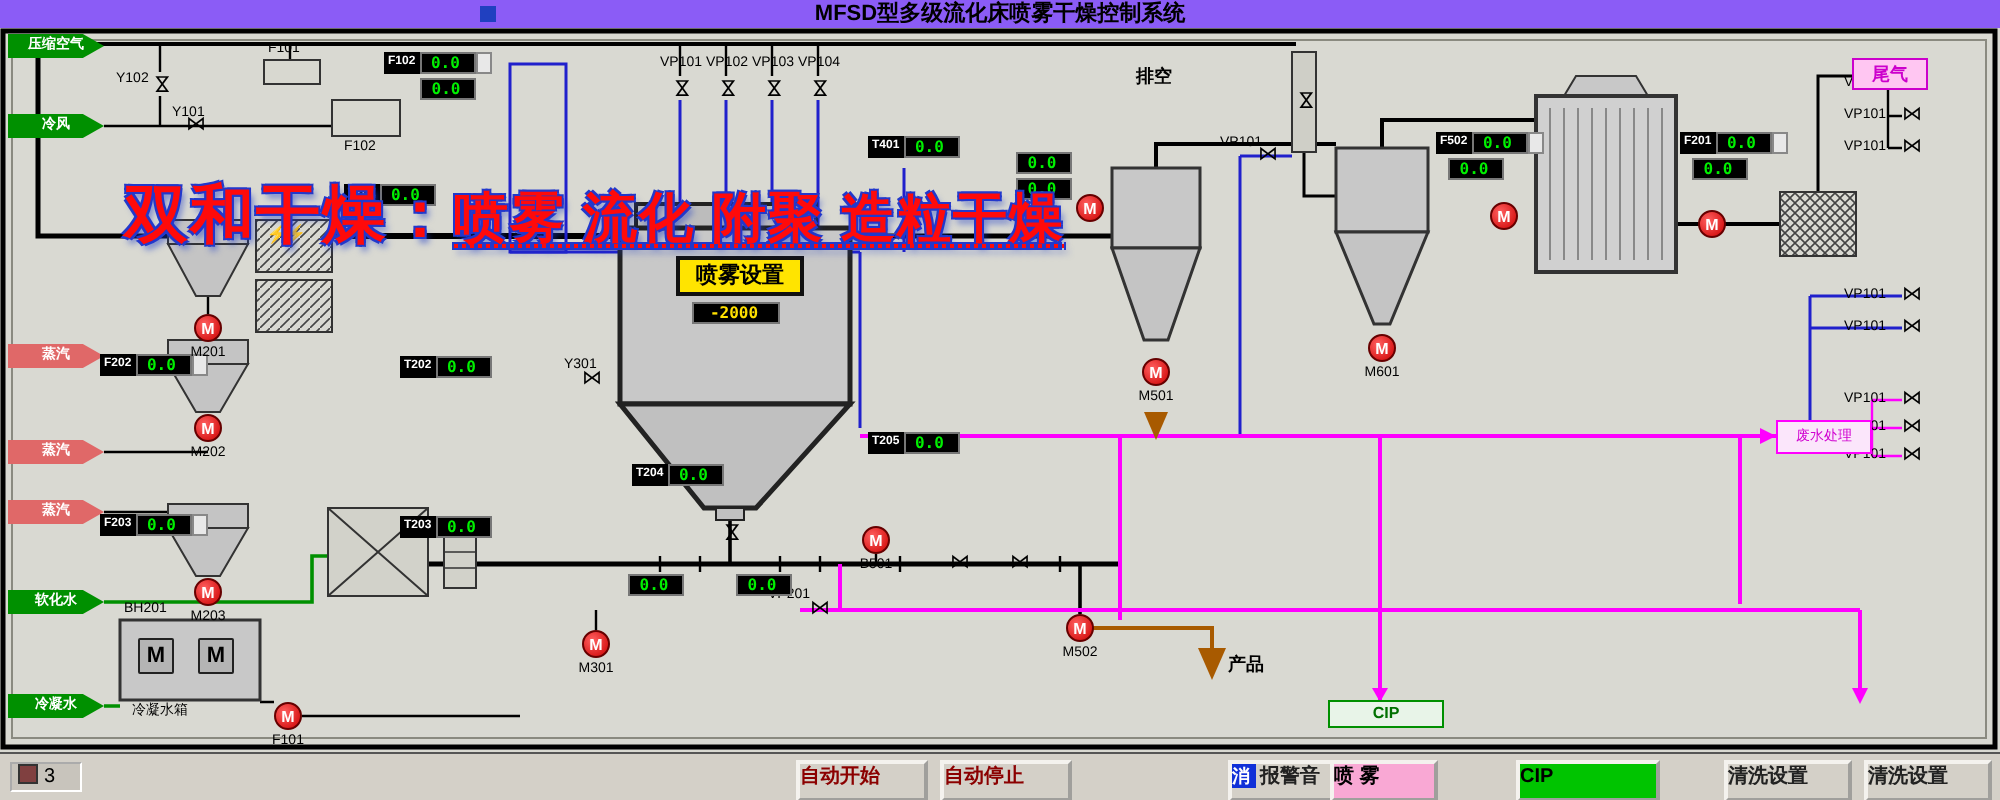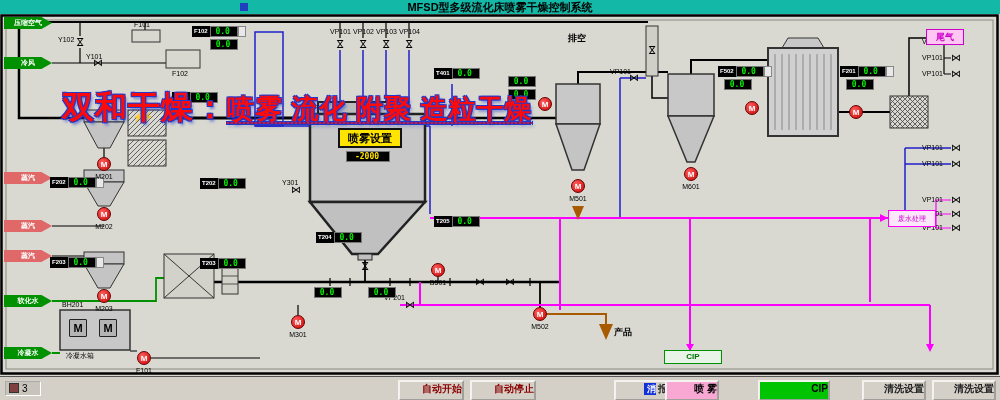--- a/index.html
+++ b/index.html
@@ -1,18 +1,18 @@
 <!DOCTYPE html>
 <html><head>
 <meta charset="utf-8">
 <style>
   html,body{margin:0;padding:0}
   .screen{position:relative;width:1000px;height:400px;background:#d4d0c8;font-family:"Liberation Sans",sans-serif;overflow:hidden;user-select:none}
   
-  .titlebar{position:absolute;left:0;top:0;width:1000px;height:14px;background:#14b8a6}
+  .titlebar{position:absolute;left:0;top:0;width:1000px;height:14px;background:#8b5cf6}
   .title{position:absolute;left:0;right:0;text-align:center;font-size:11px;font-weight:bold;line-height:14px;color:#000}
   .company{position:absolute;right:5px;top:0;font-size:9px;font-weight:bold;line-height:14px;color:#000}
   .titleicon{position:absolute;left:240px;top:3px;width:8px;height:8px;background:#2040c0}
   
   .diagram{position:absolute;top:14px;left:0;width:1000px;height:362px;background:#d9d9d2}
   .diagram svg{position:absolute;left:0;top:0}
   .overlay{position:absolute;left:0;top:0;width:1000px;height:362px}
   .lbl{position:absolute;font-size:7px;line-height:8px;white-space:nowrap;color:#000;z-index:5}
   .lbl.big{font-size:9px;font-weight:bold}
   .lbl.bolt{font-size:9px;letter-spacing:-2px}
@@ -33,21 +33,21 @@
   .wm2{font-size:27px;letter-spacing:1px;text-decoration:underline dotted 2px;text-underline-offset:4px}
   .estop{position:absolute;left:338px;top:114px;width:64px;height:20px;background:#ffe400;border:2px solid #111;box-sizing:border-box;font-size:11px;font-weight:bold;text-align:center;line-height:16px;z-index:6;color:#000}
   .tailgas{position:absolute;left:926px;top:15px;width:38px;height:16px;background:#ffc6f2;border:1px solid #cc00cc;color:#cc00cc;font-size:9px;font-weight:bold;text-align:center;line-height:14px;box-sizing:border-box;z-index:5}
   .wastebox{position:absolute;left:888px;top:196px;width:48px;height:17px;border:1px solid #ff00ff;background:#fbe6fb;color:#d000d0;font-size:7px;text-align:center;line-height:15px;box-sizing:border-box;z-index:5}
   .cipbox{position:absolute;left:664px;top:336px;width:58px;height:14px;border:1px solid #009000;background:#e8f4e8;color:#007000;font-size:8px;font-weight:bold;text-align:center;line-height:12px;box-sizing:border-box;z-index:5}
   
   .bottombar{position:absolute;left:0;top:376px;width:1000px;height:24px;background:#d4d0c8;border-top:1px solid #555}
   .counterbox{position:absolute;left:5px;top:4px;width:36px;height:15px;border:1px inset #fff;background:#c8c4bc;font-size:10px;line-height:13px;padding-left:3px;box-sizing:border-box;color:#000}
   .led{display:inline-block;width:8px;height:8px;background:#804040;border:1px solid #333;margin-right:3px;vertical-align:-1px}
   .statusbox{position:absolute;left:48px;top:3px;width:348px;height:17px;background:#0000a8;border:1px solid #000;color:#00e800;font-size:11px;font-weight:bold;text-align:center;line-height:15px;box-sizing:border-box}
-  .btn{position:absolute;top:3px;height:21px;background:#d4d0c8;border:2px outset #f4f2ee;font-size:10px;font-weight:bold;text-align:right;line-height:13px;box-sizing:border-box;color:#222;cursor:pointer;white-space:nowrap}
+  .btn{position:absolute;top:3px;height:21px;background:#d4d0c8;border:2px outset #f4f2ee;font-size:10px;font-weight:bold;text-align:left;line-height:13px;box-sizing:border-box;color:#222;cursor:pointer;white-space:nowrap}
   #btn-auto-start{left:398px;width:66px;color:#8b0000}
   #btn-auto-stop{left:470px;width:66px;color:#8b0000}
   #btn-mute{left:614px;width:76px}
   .mutechip{display:inline-block;width:12px;height:12px;background:#1030d8;color:#fff;font-size:9px;line-height:12px;vertical-align:middle;margin-right:2px;font-weight:bold}
   #btn-spray{left:665px;width:54px;background:#f9a8d4;color:#000}
   #btn-cip{left:758px;width:72px;background:#00c400;color:#000}
   #btn-spray-set{left:862px;width:64px}
   #btn-clean-set{left:932px;width:64px}
 </style>
 </head>

